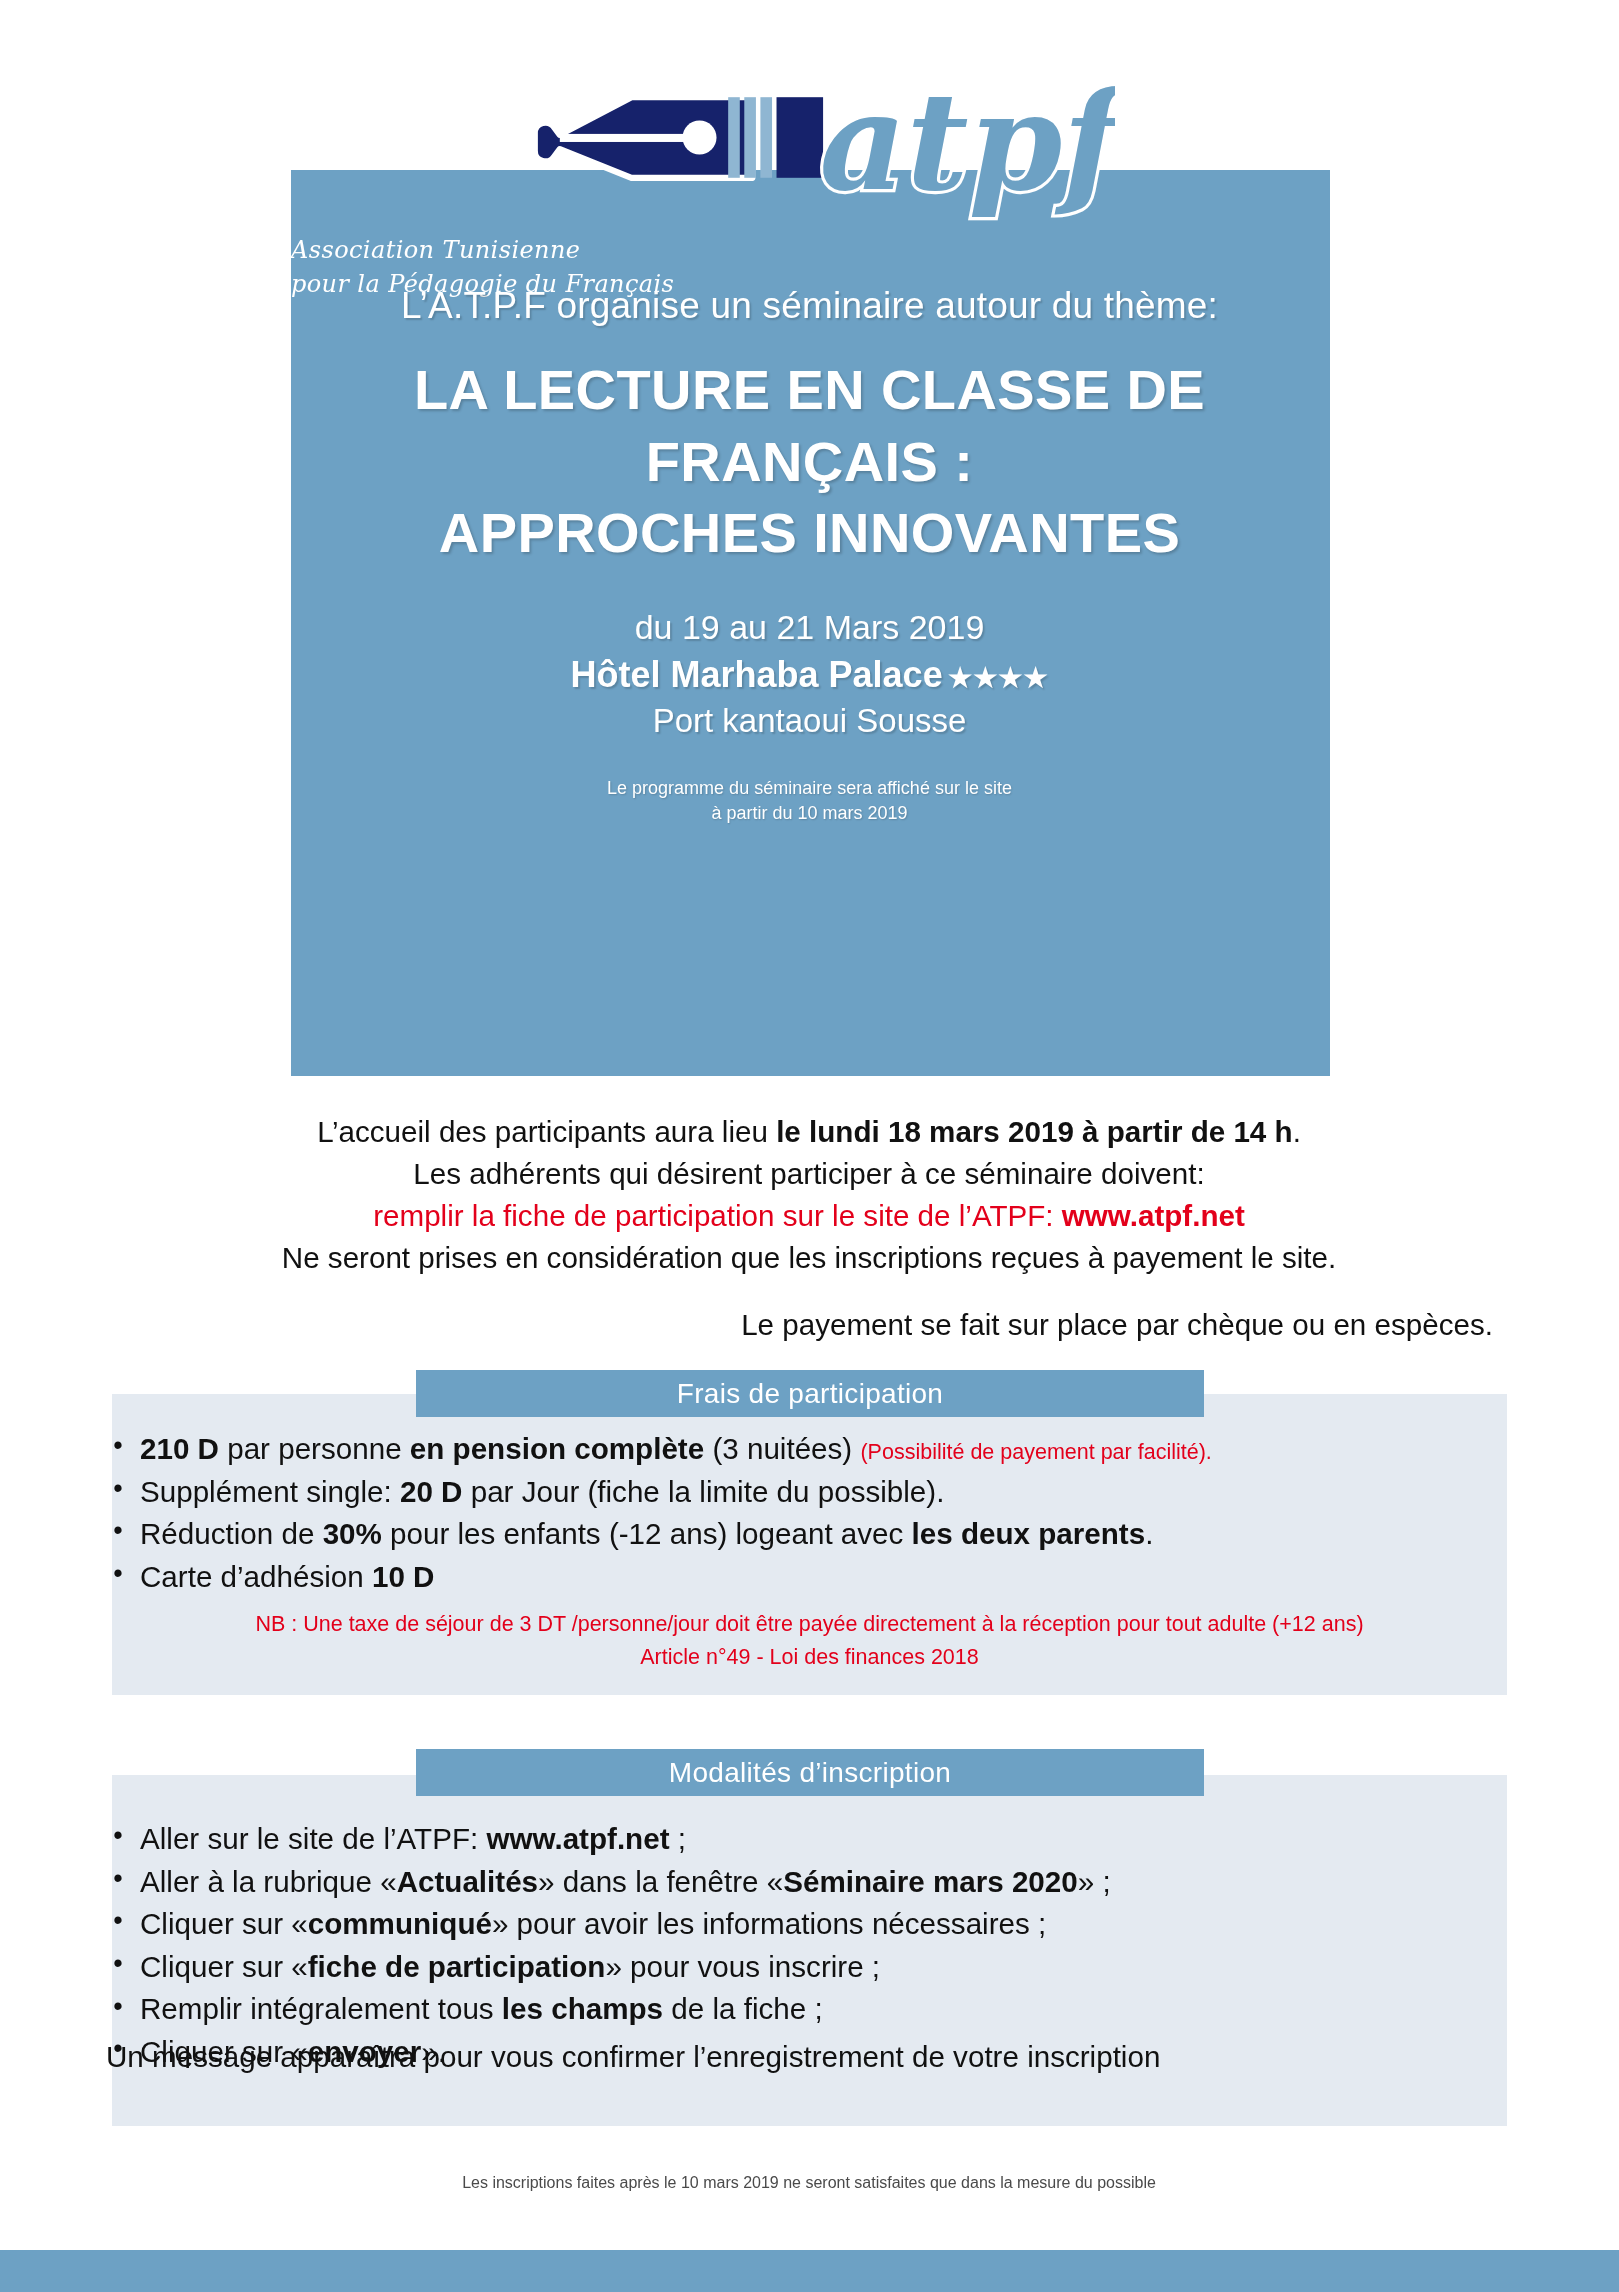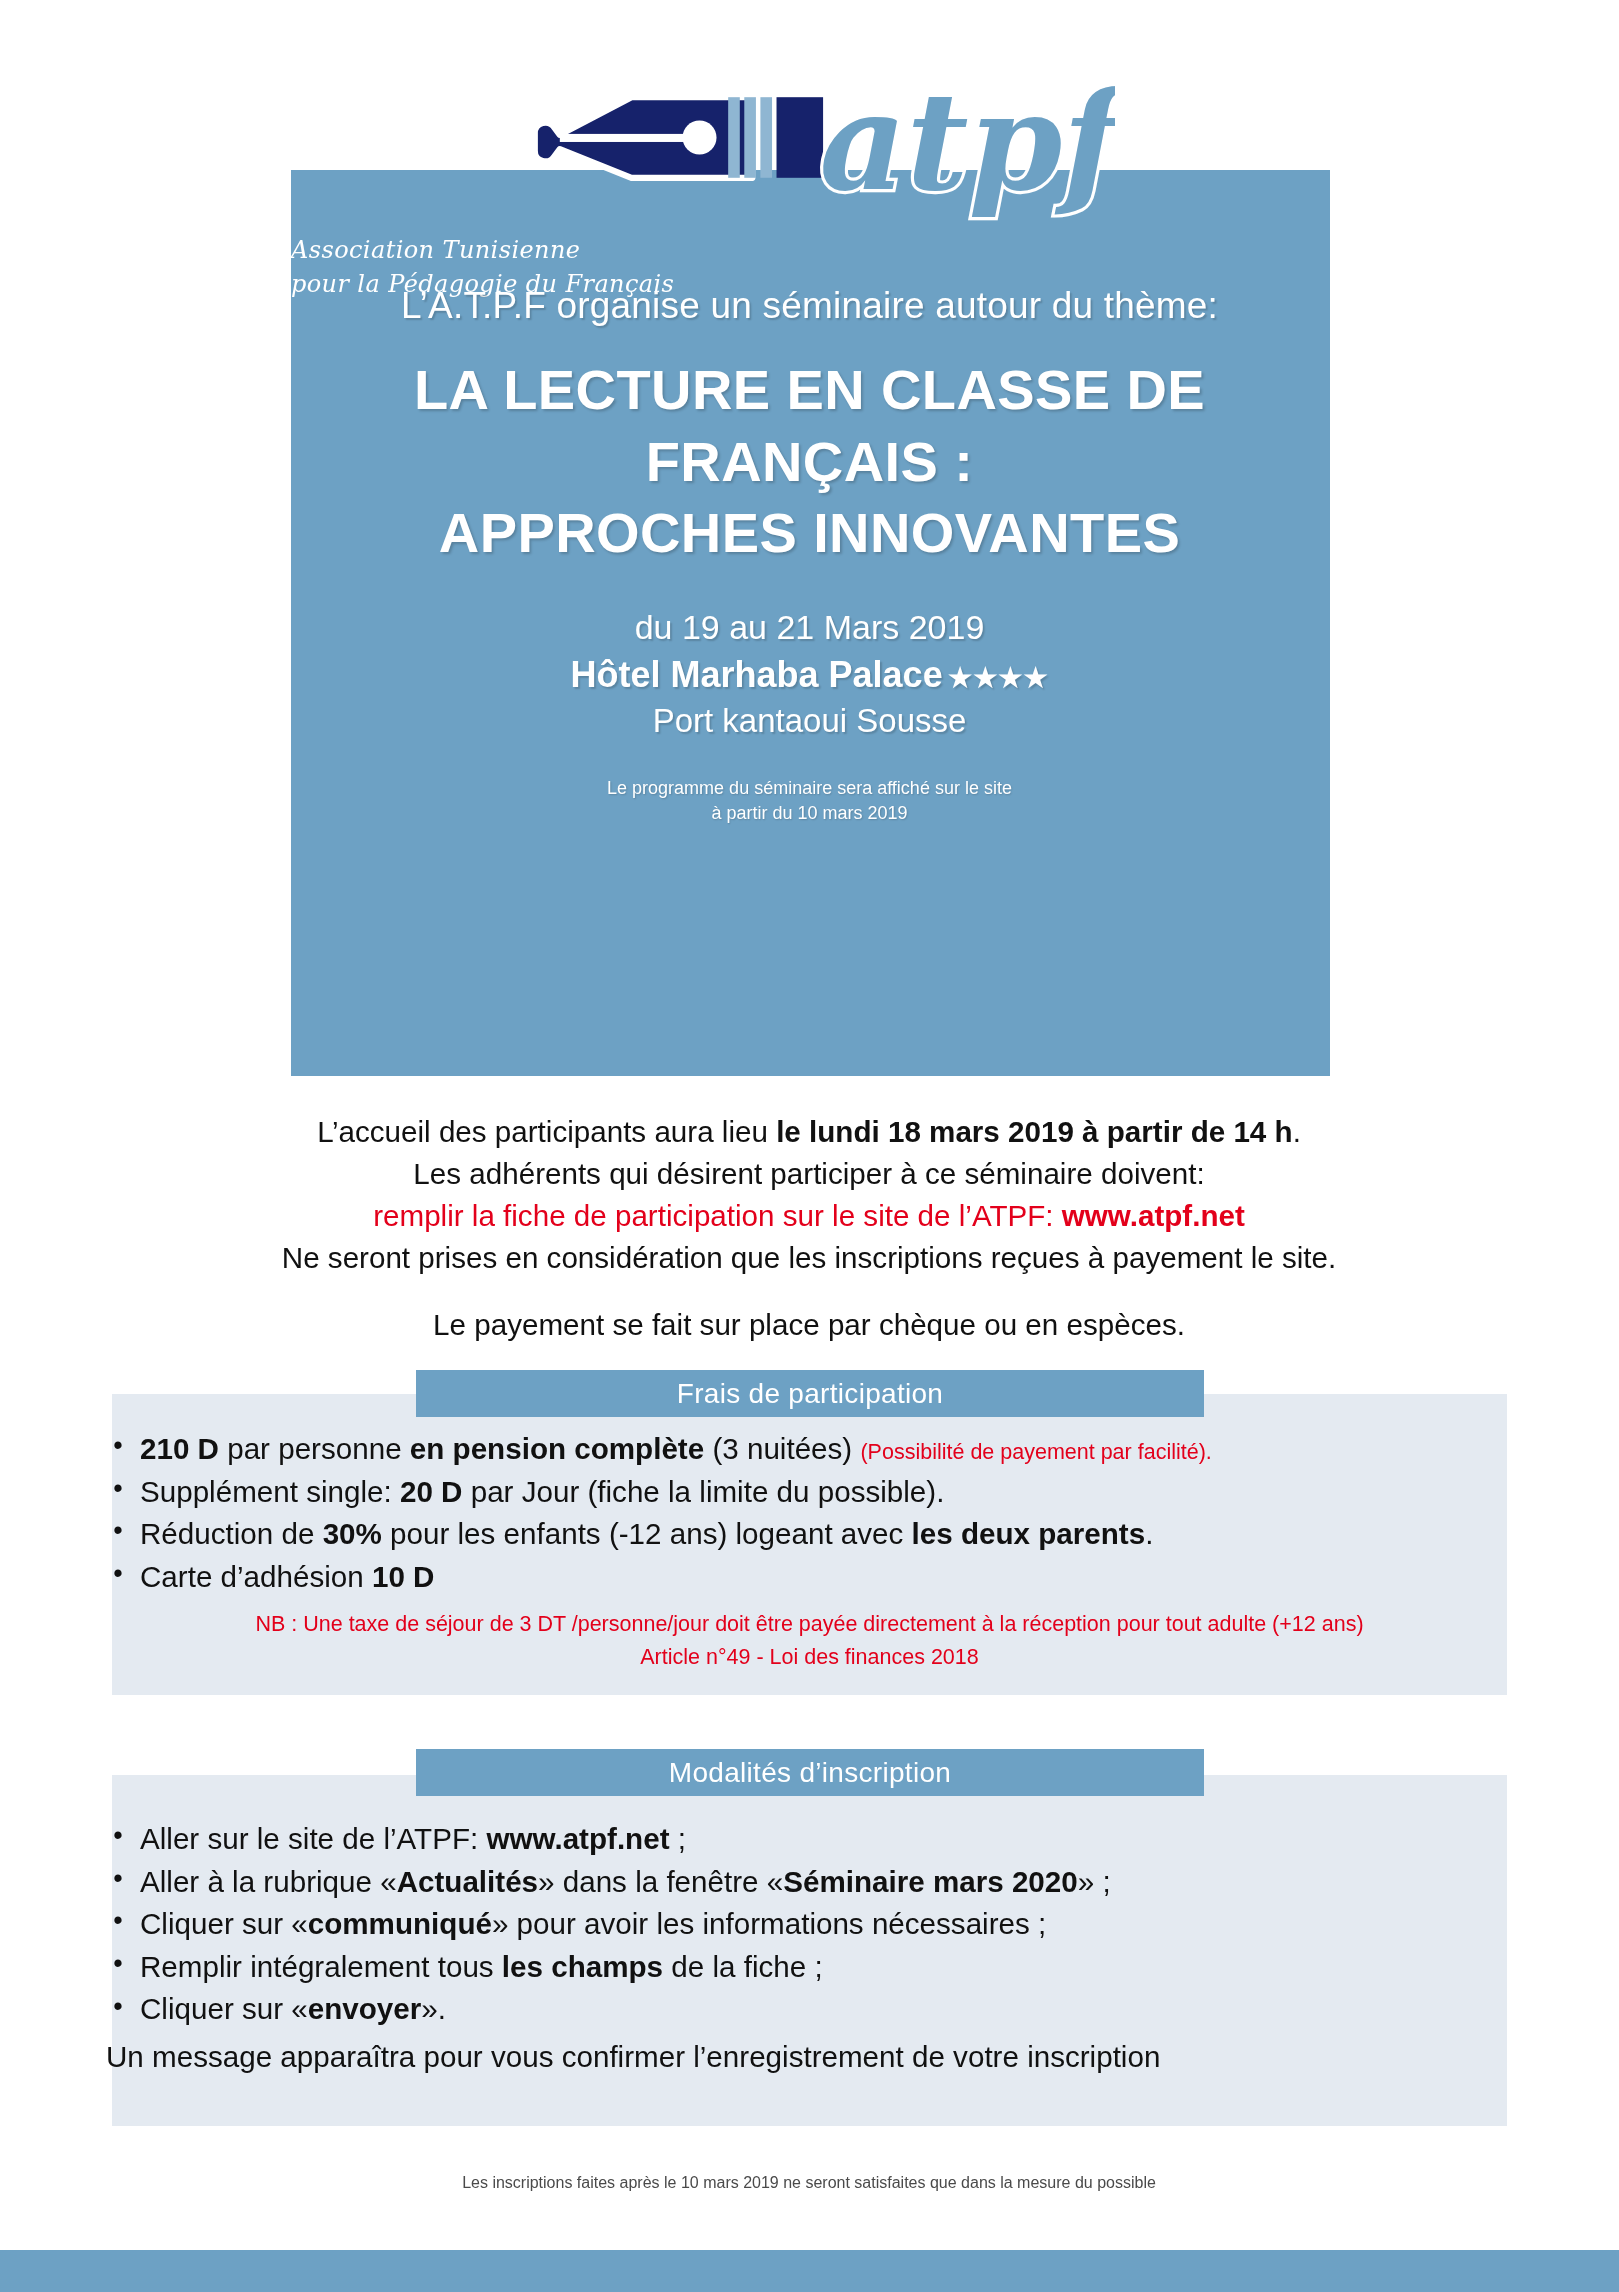--- a/index.html
+++ b/index.html
@@ -121,21 +121,21 @@
   }
   .intro .l { display: block; }
   .intro b { font-weight: 700; }
   .intro .red { color: #e3001b; font-weight: 400; }
   .intro .red b { font-weight: 700; }
   .pay-line {
     position: absolute;
     left: 125px;
     top: 1308px;
     width: 1368px;
-    text-align: center;
+    text-align: right;
     font-size: 29.6px;
   }
 
   
   .panel {
     position: absolute;
     left: 112px;
     width: 1395px;
     background: #e4eaf1;
   }
@@ -301,20 +301,23 @@
   <li>
     <span>Aller sur le site de l’ATPF: </span><b>www.atpf.net</b><span> ;</span>
   </li>
   <li>
     <span>Aller à la rubrique «</span><b>Actualités</b><span>» dans la fenêtre «</span><b>Séminaire mars 2020</b><span>» ;</span>
   </li>
   <li>
     <span>Cliquer sur «</span><b>communiqué</b><span>» pour avoir les informations nécessaires ;</span>
   </li>
   <li>
+    <span>Cliquer sur «</span><b>fiche de participation</b><span>» pour vous inscrire ;</span>
+  </li>
+  <li>
     <span>Remplir intégralement tous </span><b>les champs</b><span> de la fiche ;</span>
   </li>
   <li>
     <span>Cliquer sur «</span><b>envoyer</b><span>».</span>
   </li>
 </ul>
 
 <div class="mod-tail">Un message apparaîtra pour vous confirmer l’enregistrement de votre inscription</div>
 
 <div class="footer-note">Les inscriptions faites après le 10 mars 2019 ne seront satisfaites que dans la mesure du possible</div>

